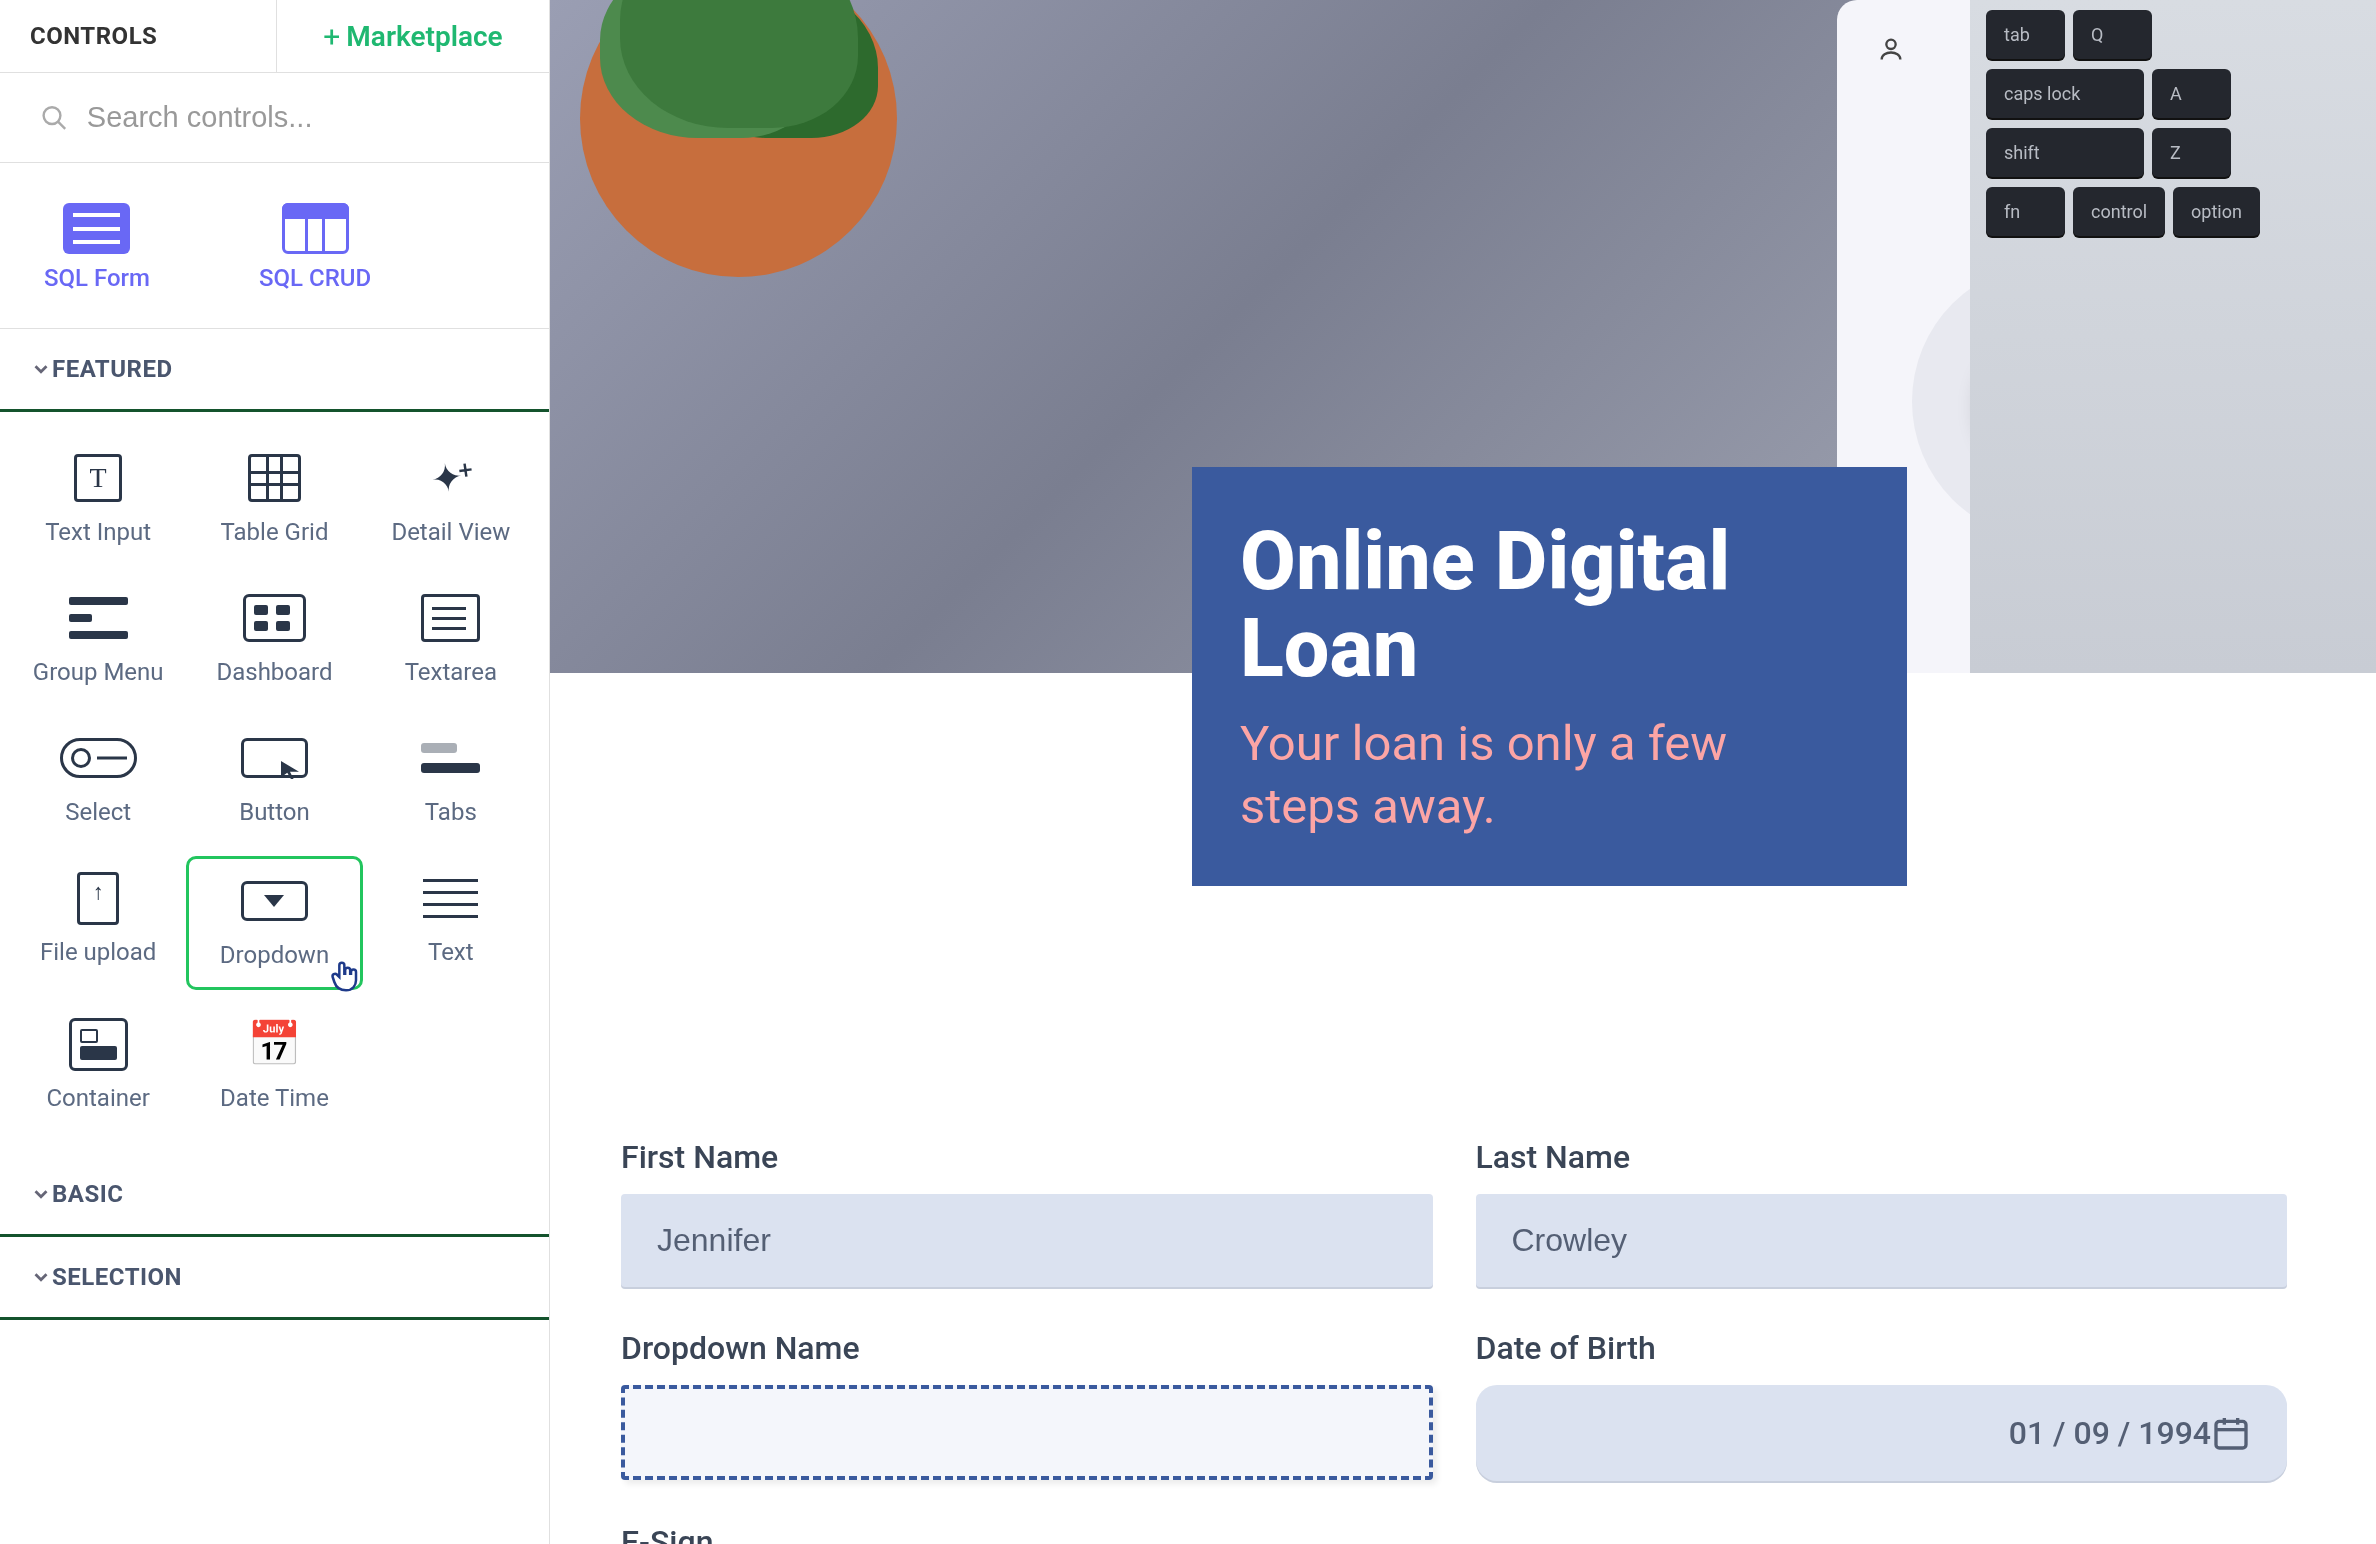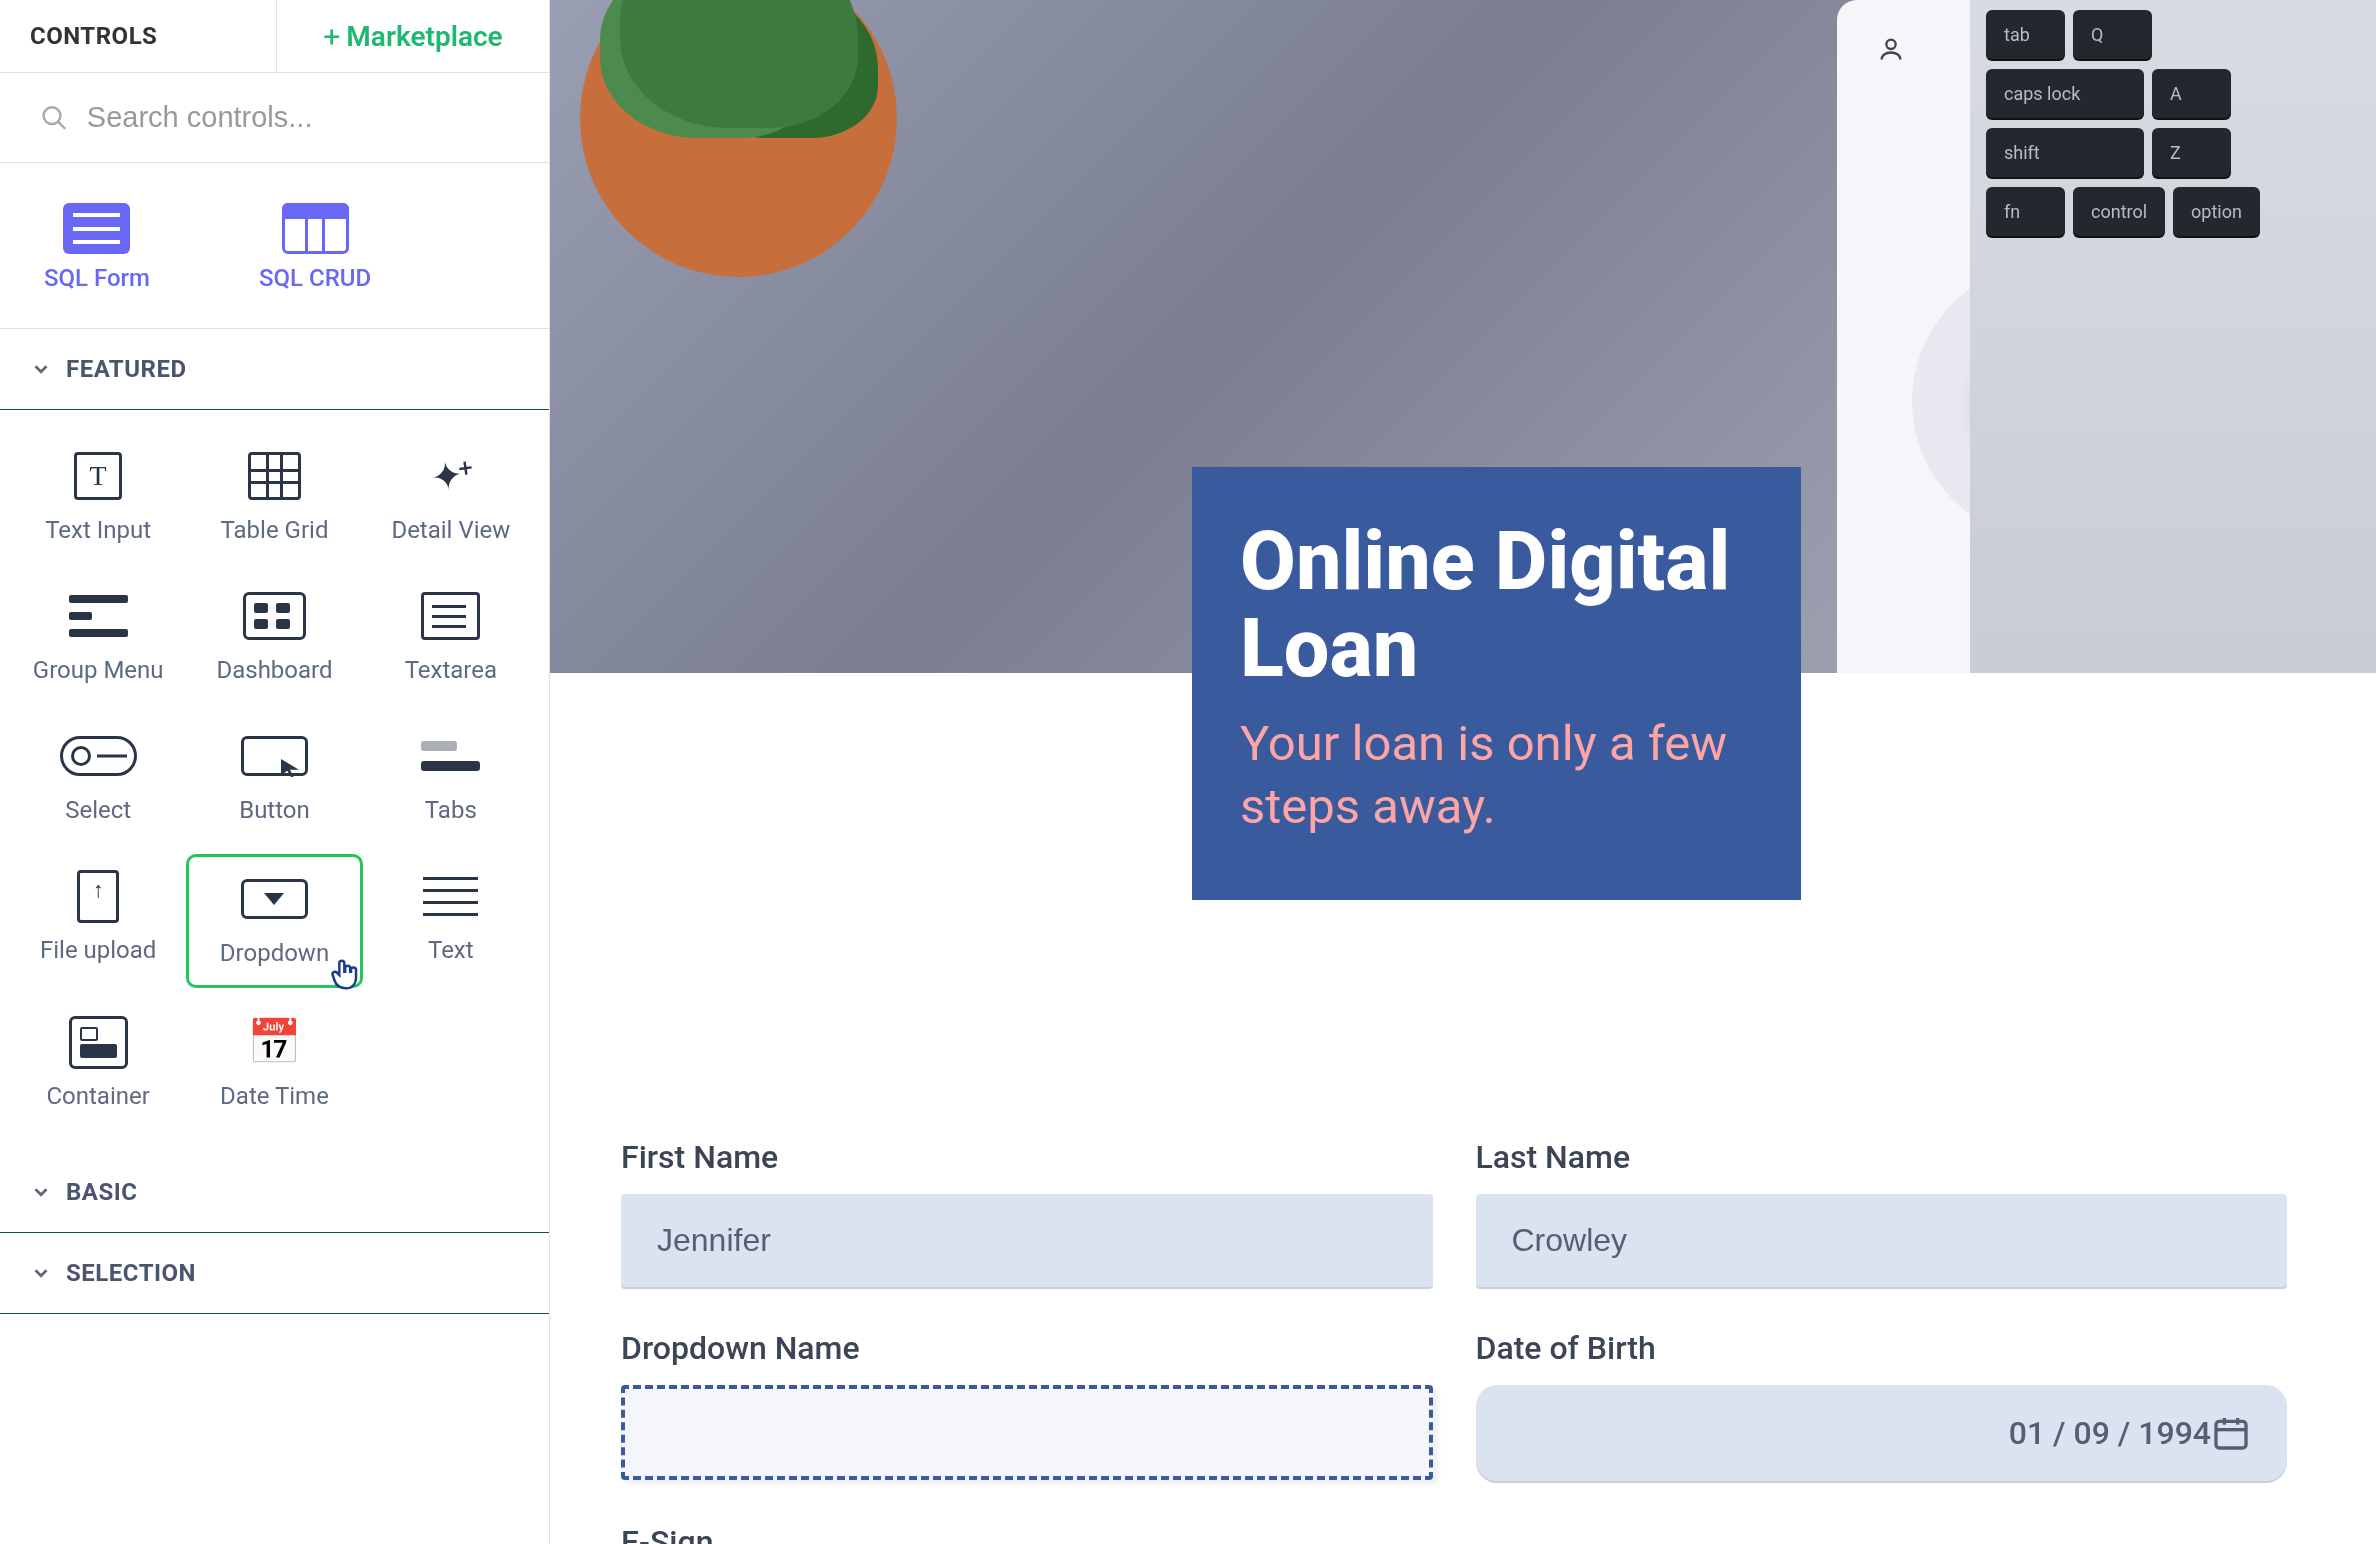--- a/index.html
+++ b/index.html
@@ -22,21 +22,21 @@
 .top-controls { display: flex; gap: 109px; padding: 40px 44px 36px; border-bottom: 1px solid #e0e0e0; }
 .top-control { display: flex; flex-direction: column; align-items: center; gap: 10px; cursor: pointer; }
 .top-control-icon { width: 67px; height: 51px; background: #6968f5; border-radius: 6px; position: relative; }
 .top-control-icon.form::after { content: ""; position: absolute; top: 10px; left: 10px; right: 10px; bottom: 10px; border-top: 4px solid #fff; border-bottom: 4px solid #fff; }
 .top-control-icon.form::before { content: ""; position: absolute; top: 50%; left: 10px; right: 10px; height: 4px; background: #fff; transform: translateY(-50%); }
 .top-control-icon.crud { background: #fff; border: 3px solid #6968f5; }
 .top-control-icon.crud::before { content: ""; position: absolute; inset: -3px; border-top: 16px solid #6968f5; border-radius: 6px 6px 0 0; }
 .top-control-icon.crud::after { content: ""; position: absolute; top: 12px; left: 33%; right: 33%; bottom: 0; border-left: 3px solid #6968f5; border-right: 3px solid #6968f5; }
 .top-control-label { font-size: 24px; color: #6968f5; font-weight: 500; }
 
-.section-header { display: flex; align-items: center; gap: 14px; padding: 26px 30px; border-bottom: 1px solid #14532d; cursor: pointer; }
+.section-header { display: flex; align-items: center; padding: 26px 30px; border-bottom: 3px solid #14532d; cursor: pointer; }
 .chevron-icon { width: 22px; height: 22px; stroke: #667; }
 .section-title { font-size: 24px; font-weight: 700; color: #4a566e; letter-spacing: 0.5px; }
 
 .controls-grid { display: grid; grid-template-columns: repeat(3, 1fr); padding: 24px 10px; gap: 12px 0; }
 .control-item { display: flex; flex-direction: column; align-items: center; gap: 16px; padding: 18px 8px; cursor: pointer; position: relative; border-radius: 10px; }
 .control-item.selected { border: 3px solid #22c55e; }
 .control-icon-wrap { width: 79px; height: 48px; display: flex; align-items: center; justify-content: center; }
 .control-label { font-size: 24px; color: #5c6a82; }
 
 .ci-text-input { width: 48px; height: 48px; border: 3px solid #2a3648; border-radius: 4px; display: flex; align-items: center; justify-content: center; font-size: 28px; color: #2a3648; font-family: serif; }
@@ -83,21 +83,21 @@
 .phone-friends { display:flex; flex-direction:column; align-items:center; gap:10px; margin-bottom:59px; }
 .phone-avatar { width:69px; height:69px; background:#d4dcc8; border-radius:50%; border:3px solid #fff; box-shadow:0 2px 8px rgba(0,0,0,0.1); }
 .phone-friends-label { font-size:15px; color:#555; font-weight:600; }
 .phone-dollar-wrap { margin:40px auto 0; width:277px; height:277px; background:#e8e9f0; border-radius:50%; display:flex; align-items:center; justify-content:center; }
 .phone-dollar { width:149px; height:149px; background:#fff; border-radius:50%; box-shadow:0 6px 20px rgba(0,0,0,0.15); display:flex; align-items:center; justify-content:center; font-size:69px; font-weight:bold; color:#111; font-family:Georgia,serif; }
 .hero-laptop { position:absolute; top:0; right:0; width:406px; height:673px; background:linear-gradient(180deg,#d8dce2 0%,#c8ccd4 100%); }
 .kbd-row { display:flex; gap:8px; padding:10px 16px 0; }
 .kbd-key { background:#24272e; color:#b8bcc4; border-radius:6px; padding:14px 18px; font-size:18px; text-align:left; min-width:79px; box-shadow:0 2px 0 #111; }
 .kbd-key.wide { min-width:158px; }
 
-.hero-card { position:absolute; top:467px; left:642px; width:609px; background:#3a5a9e; padding:51px 48px 62px; z-index:10; }
+.hero-card { position:absolute; top:467px; left:642px; width:715px; background:#3a5a9e; padding:51px 48px 48px; z-index:10; }
 .hero-title { font-size: 81px; font-weight:800; color:#fff; line-height:1.08; margin-bottom:20px; }
 .hero-sub { font-size: 49px; color:#fca5a5; line-height:1.28; }
 
 .form-area { padding: 465px 89px 59px 71px; }
 .form-row { display:flex; gap:43px; margin-bottom:42px; }
 .form-col { flex:1; display:flex; flex-direction:column; gap:18px; }
 .form-label { font-size:32px; color:#3a4556; font-weight:500; }
 .form-input { background:#dbe2f0; border:none; border-radius:4px; padding:28px 36px; font-size:32px; color:#545f74; font-weight:500; outline:none; box-shadow: 0 2px 0 #c8cfdd; }
 .form-input.date { display:flex; justify-content:flex-end; align-items:center;border-radius:21px; }
 .cal-icon { width:40px; height:40px; }

